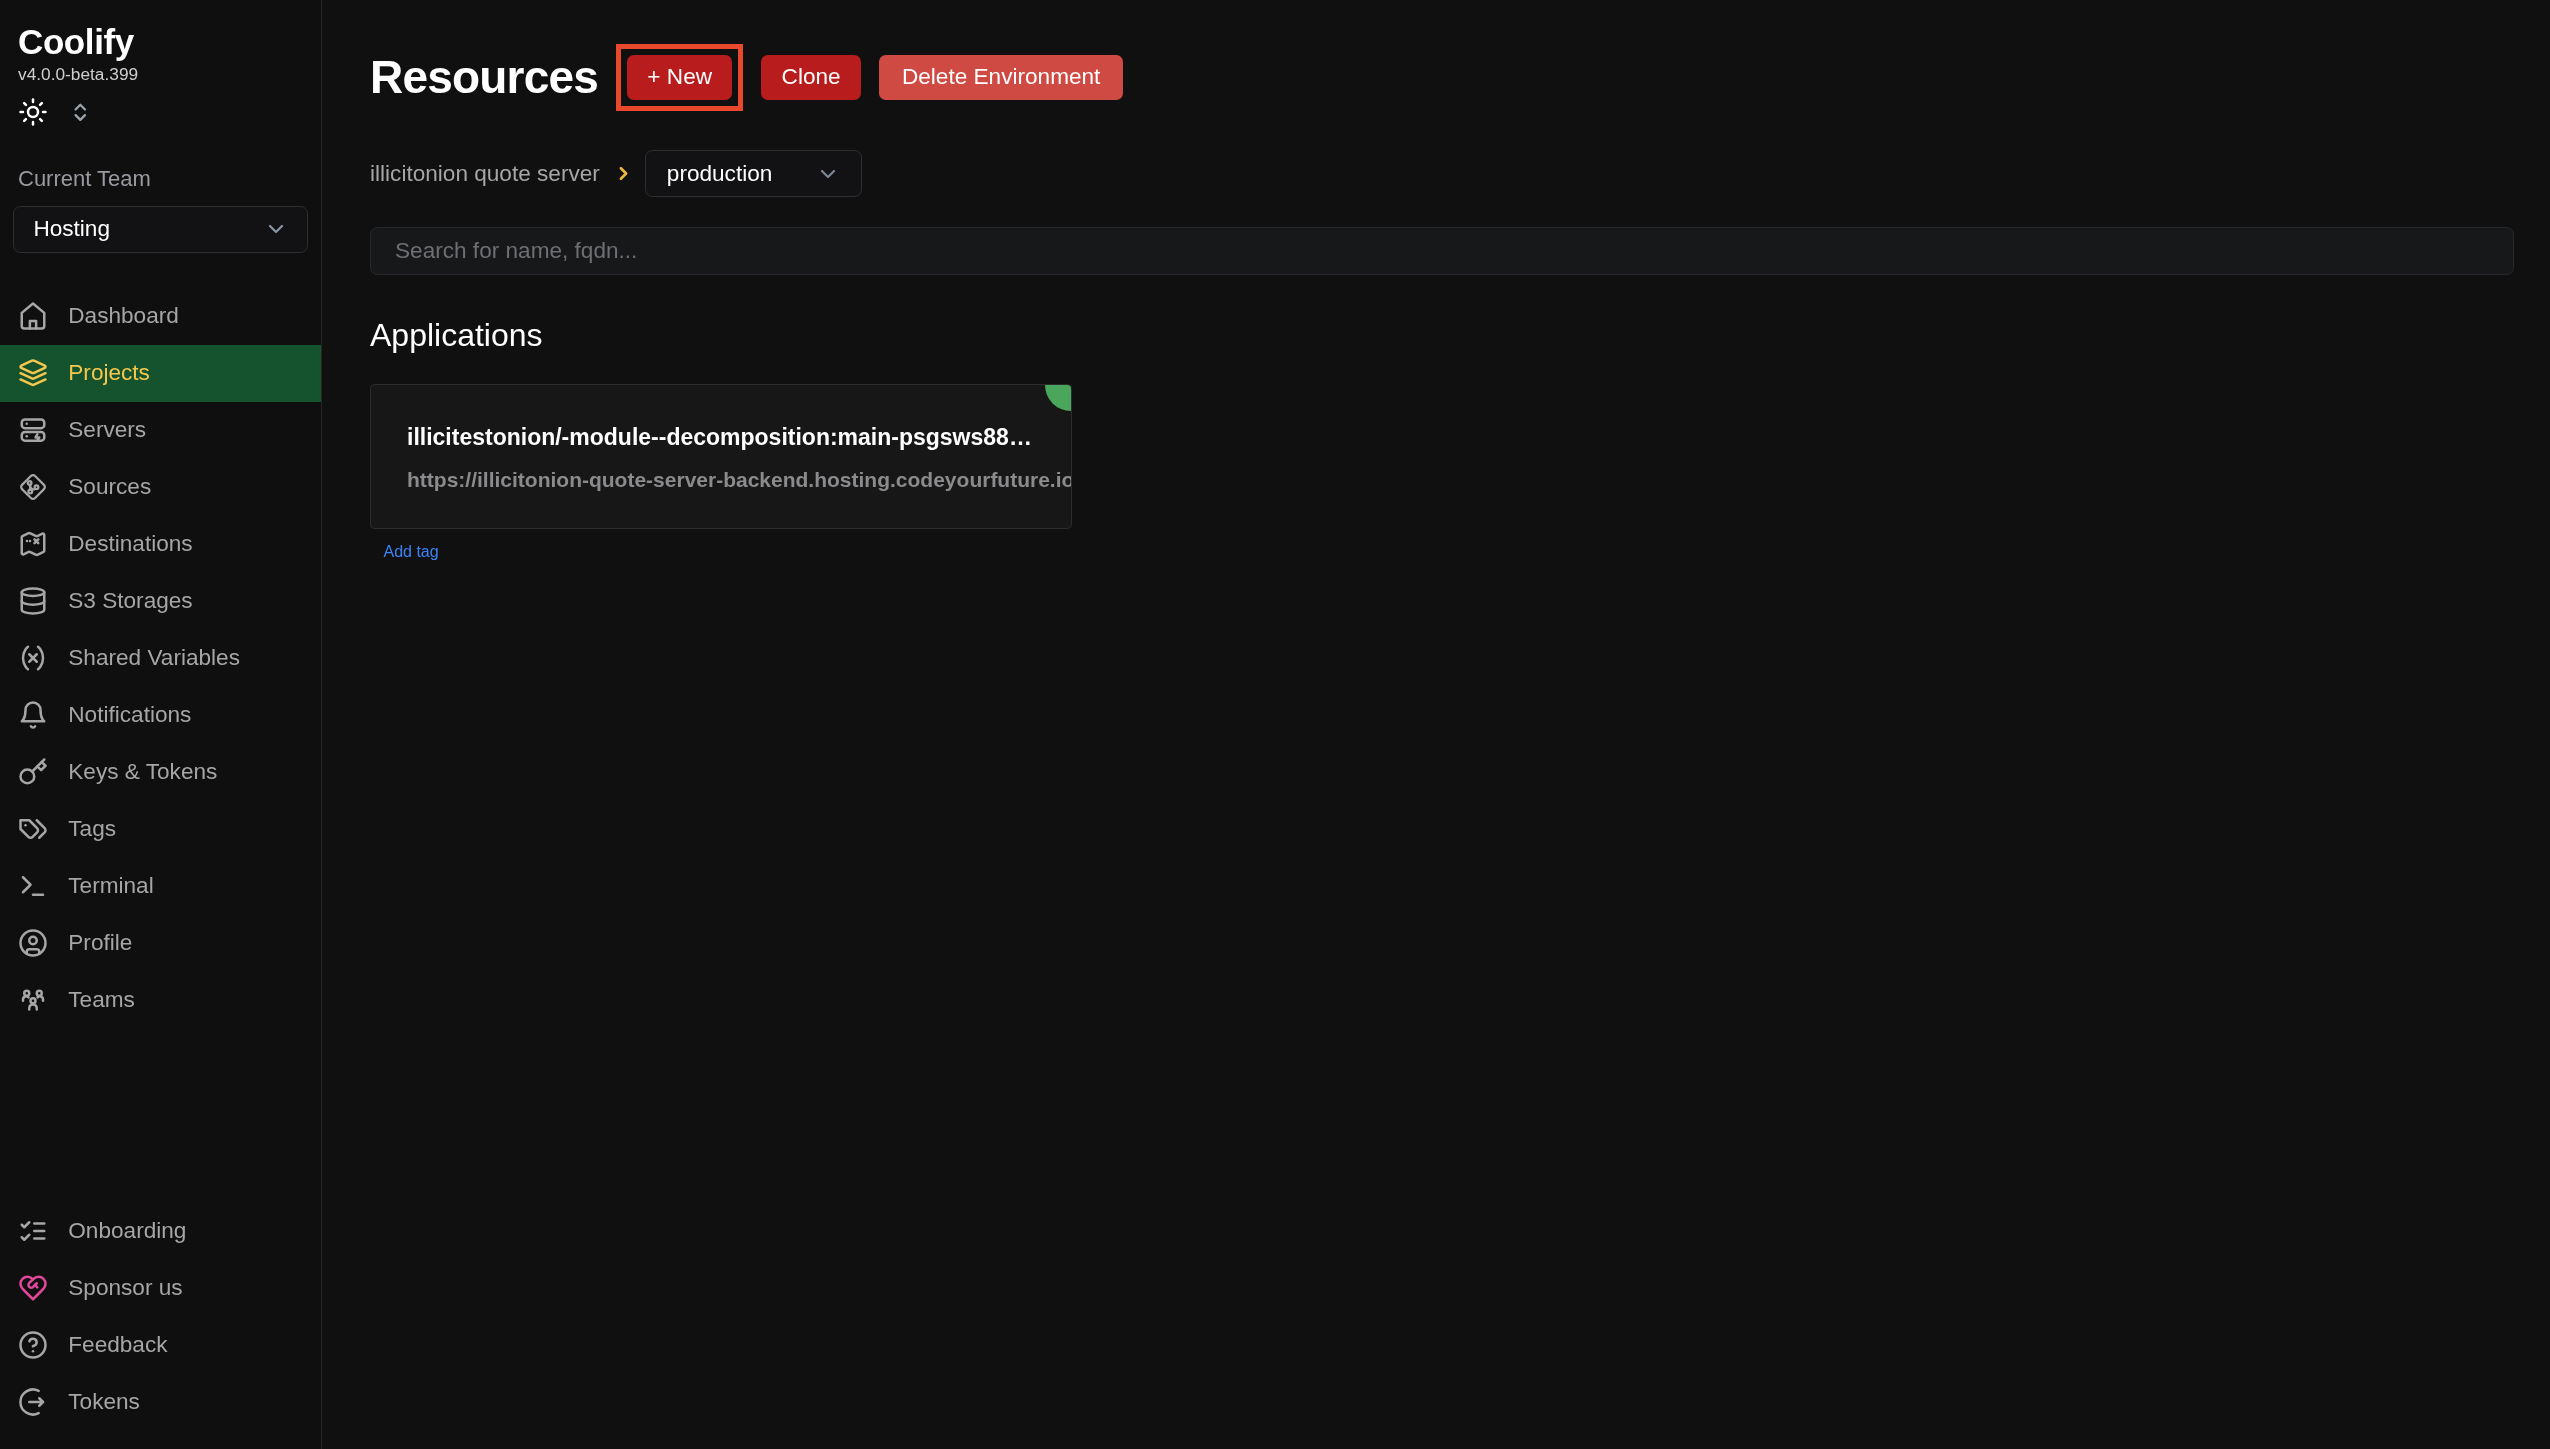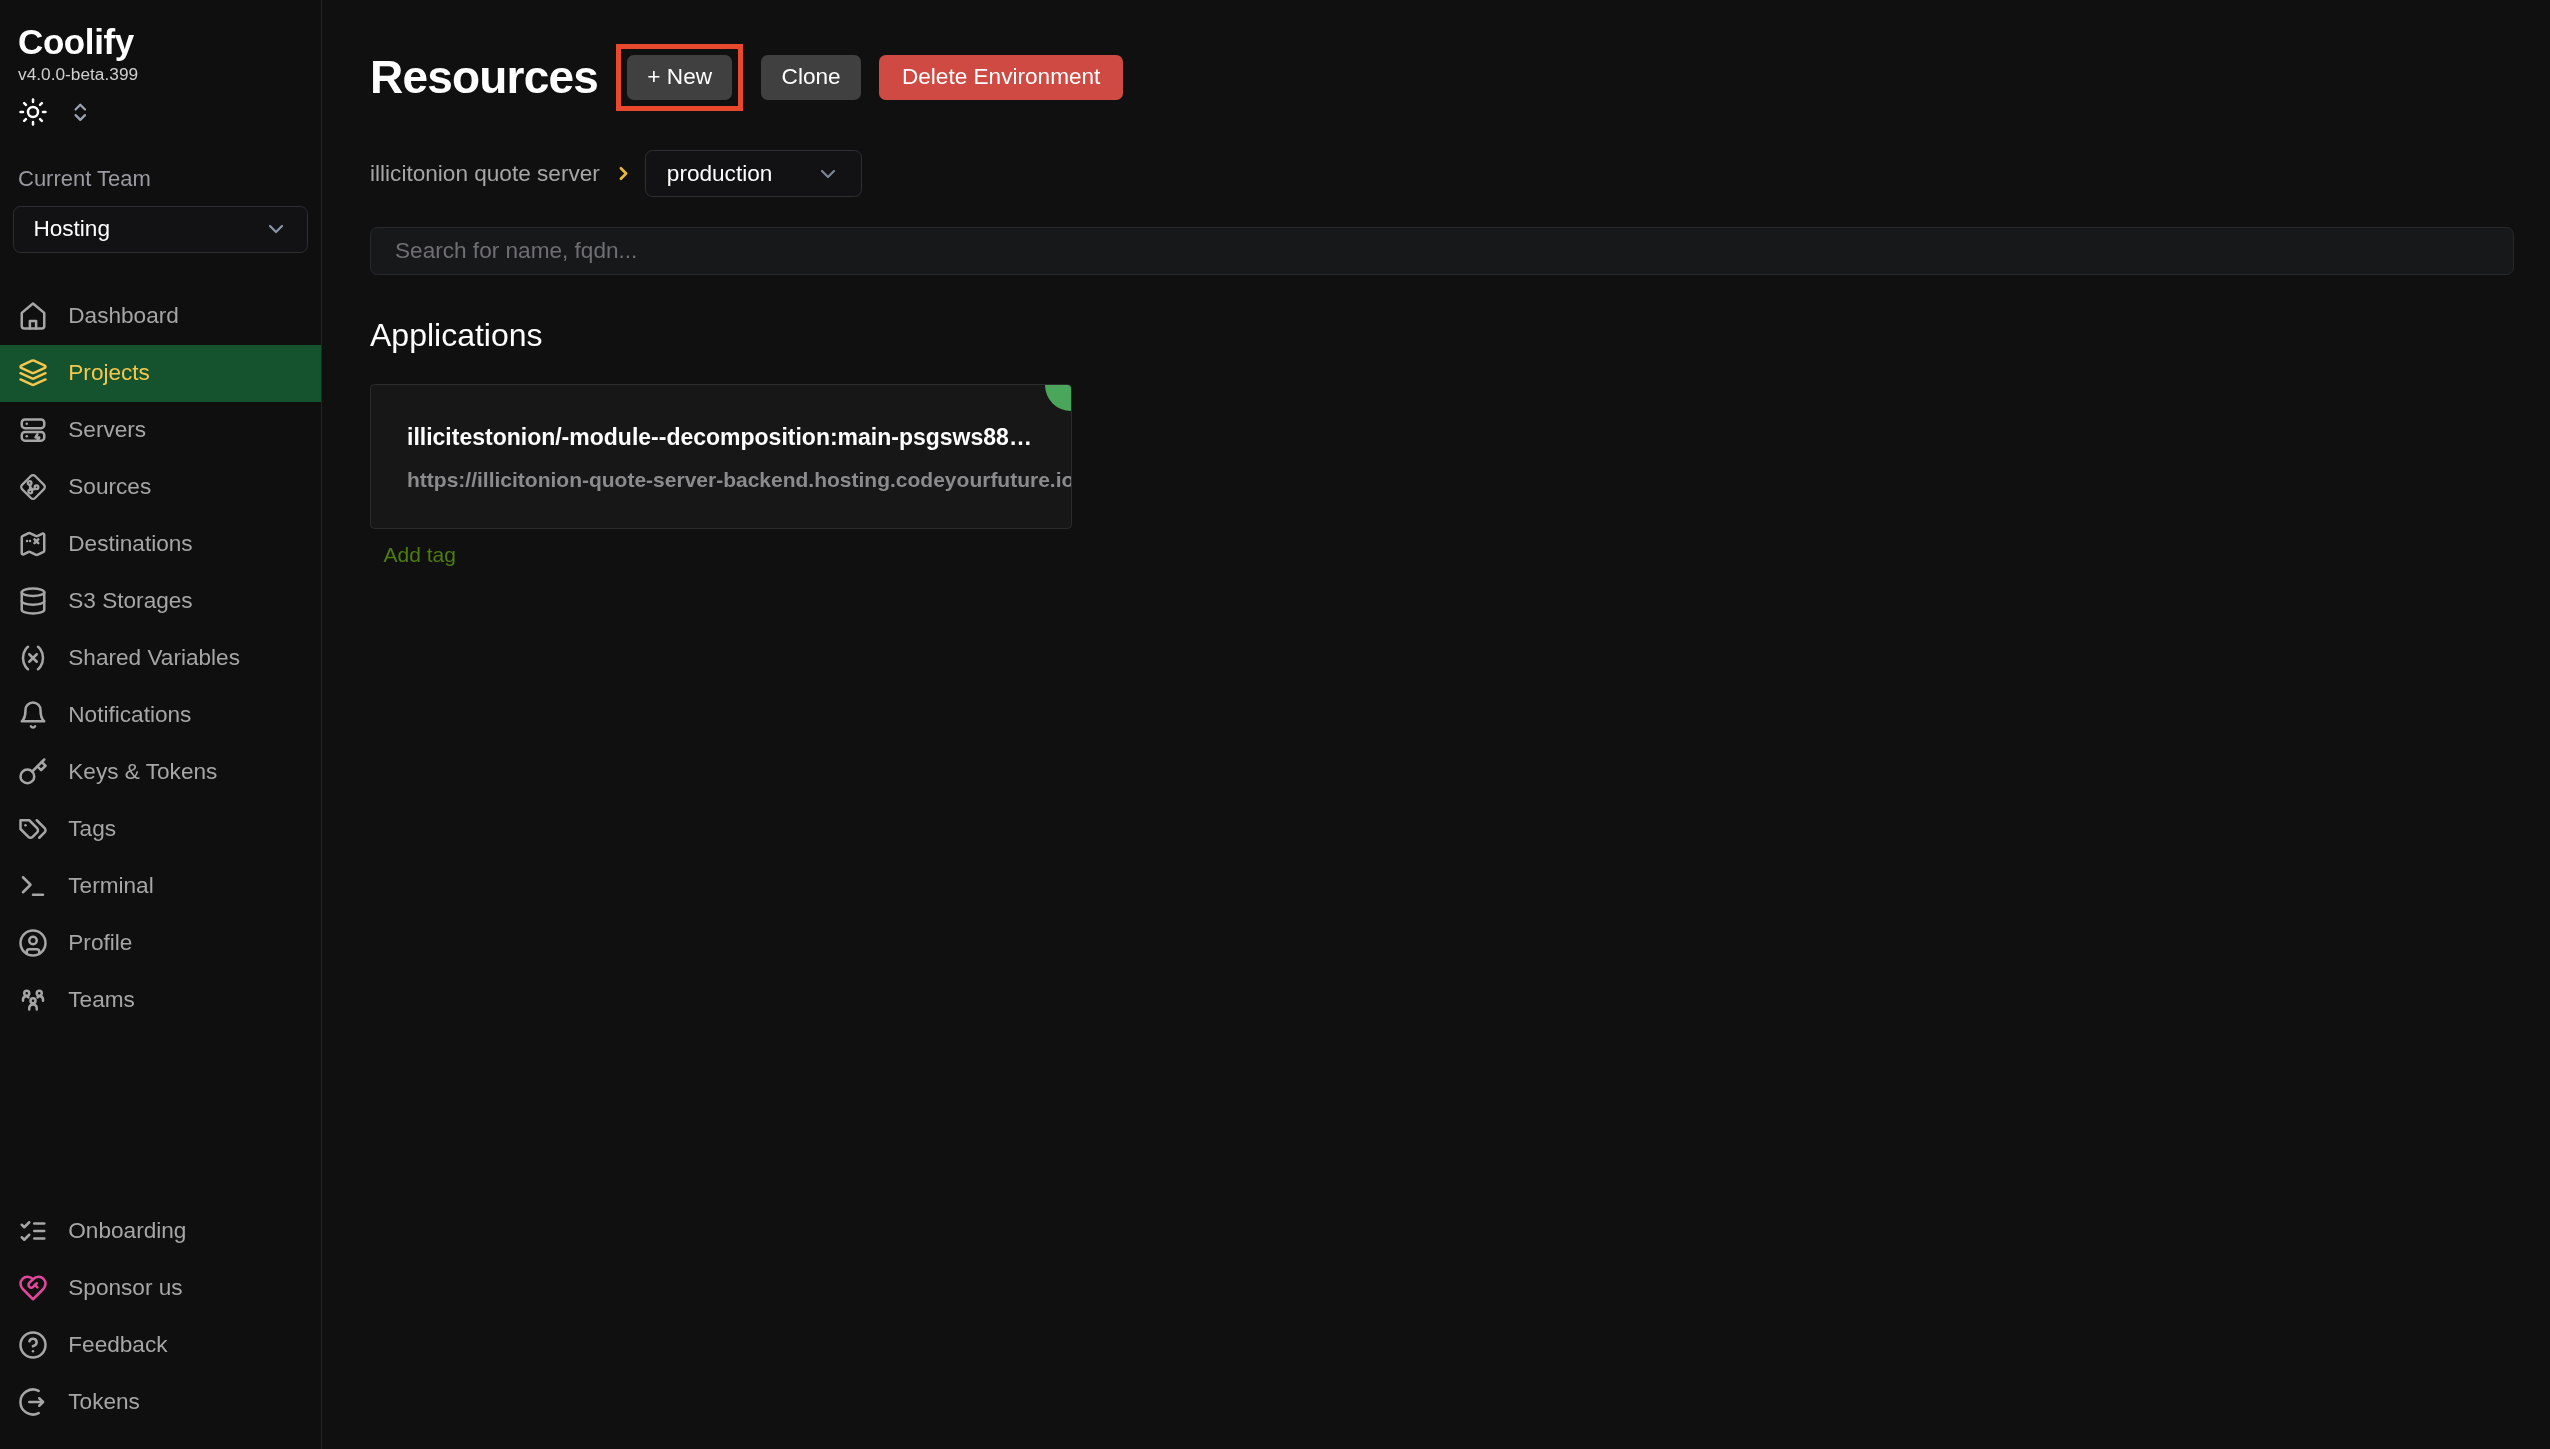--- a/index.html
+++ b/index.html
@@ -47,21 +47,21 @@
   .nav-item.active { background: #14532d; color: #f5c74e; }
   .nav-item .pink { color: #e1479b; }
 
   
   .main { flex: 1 1 auto; padding: 0 36px 0 48px; position: relative; }
 
   .header-row { margin-top: 19.6px; display:flex; align-items:center; }
   .page-title { font-size: 46px; font-weight: 700; letter-spacing: -0.8px; margin-right: 18px; }
   .btn {
     height: 45px; border: none; border-radius: 6.8px;
-    background: #404040; color: #fff; font-size: 22.6px;
+    background: #b91c1c; color: #fff; font-size: 22.6px;
     font-family: "Liberation Sans", sans-serif;
     padding: 0 20.3px; display:inline-flex; align-items:center; cursor:pointer;
   }
   .btn-danger { background: #ce4a42; padding: 0 23px; }
   .annotation-box { border: 5.3px solid #e8482b; padding: 6px; margin-right: 18px; display:inline-flex; }
   .gap { width: 18px; flex: 0 0 18px; }
 
   .breadcrumb-row { margin-top: 15px; display:flex; align-items:center; font-size: 22.6px; color:#a6a6a6; }
   .crumb-chev { width: 21px; height: 21px; color: #edb73e; margin: 0 10.5px 0 13.5px; }
   .env-select {
@@ -89,21 +89,21 @@
   }
   .card-title {
     font-size: 23px; font-weight: 700; color:#fff;
     white-space: nowrap; overflow: hidden;
   }
   .card-url { margin-top: 16.6px; font-size: 21px; font-weight: 700; color: #8b8b8d; white-space: nowrap; }
   .corner-status {
     position: absolute; top: 0; right: 0; width: 26px; height: 26px;
     background: #4aa65a; border-bottom-left-radius: 100%;
   }
-  .add-tag { margin: 13.5px 0 0 13.5px; font-size: 21px; color: #4d7c0f; }
+  .add-tag { margin: 13.5px 0 0 13.5px; font-size: 16px; color: #3b82f6; }
 </style>
 </head>
 <body>
 
 <div class="layout">
 
   <aside class="sidebar">
     <div class="logo-row">
       <div>
         <div class="logo">Coolify</div>

